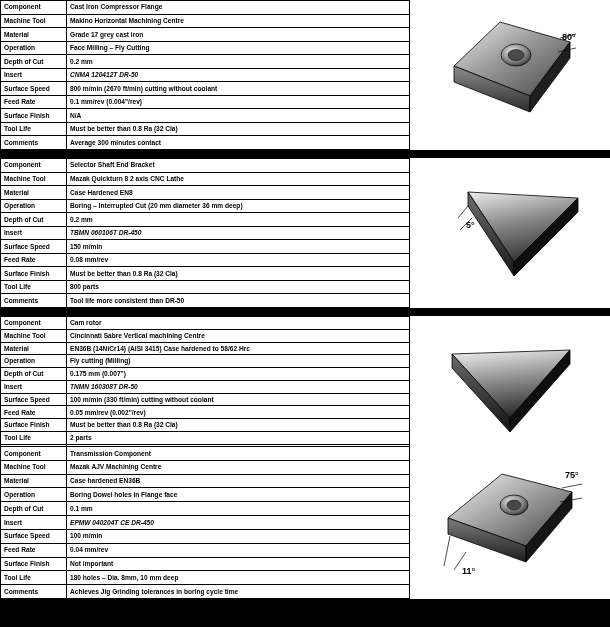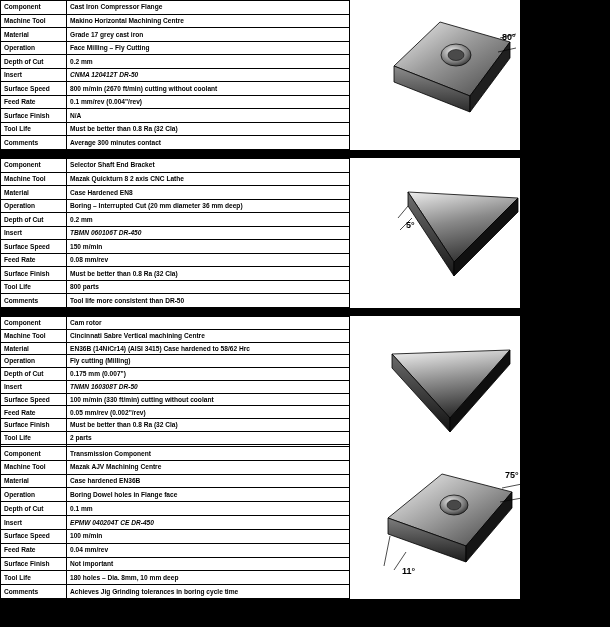--- a/index.html
+++ b/index.html
@@ -17,21 +17,21 @@
   }
   .page {
     position: relative;
     width: 610px;
     height: 627px;
     background: #000000;
   }
   .case {
     position: absolute;
     left: 0;
-    width: 520px;
+    width: 610px;
     background: #000000;
     display: flex;
     flex-direction: row;
     justify-content: flex-end;
   }
   .spec-table {
     width: 410px;
     border-collapse: collapse;
     background: #ffffff;
     table-layout: fixed;

